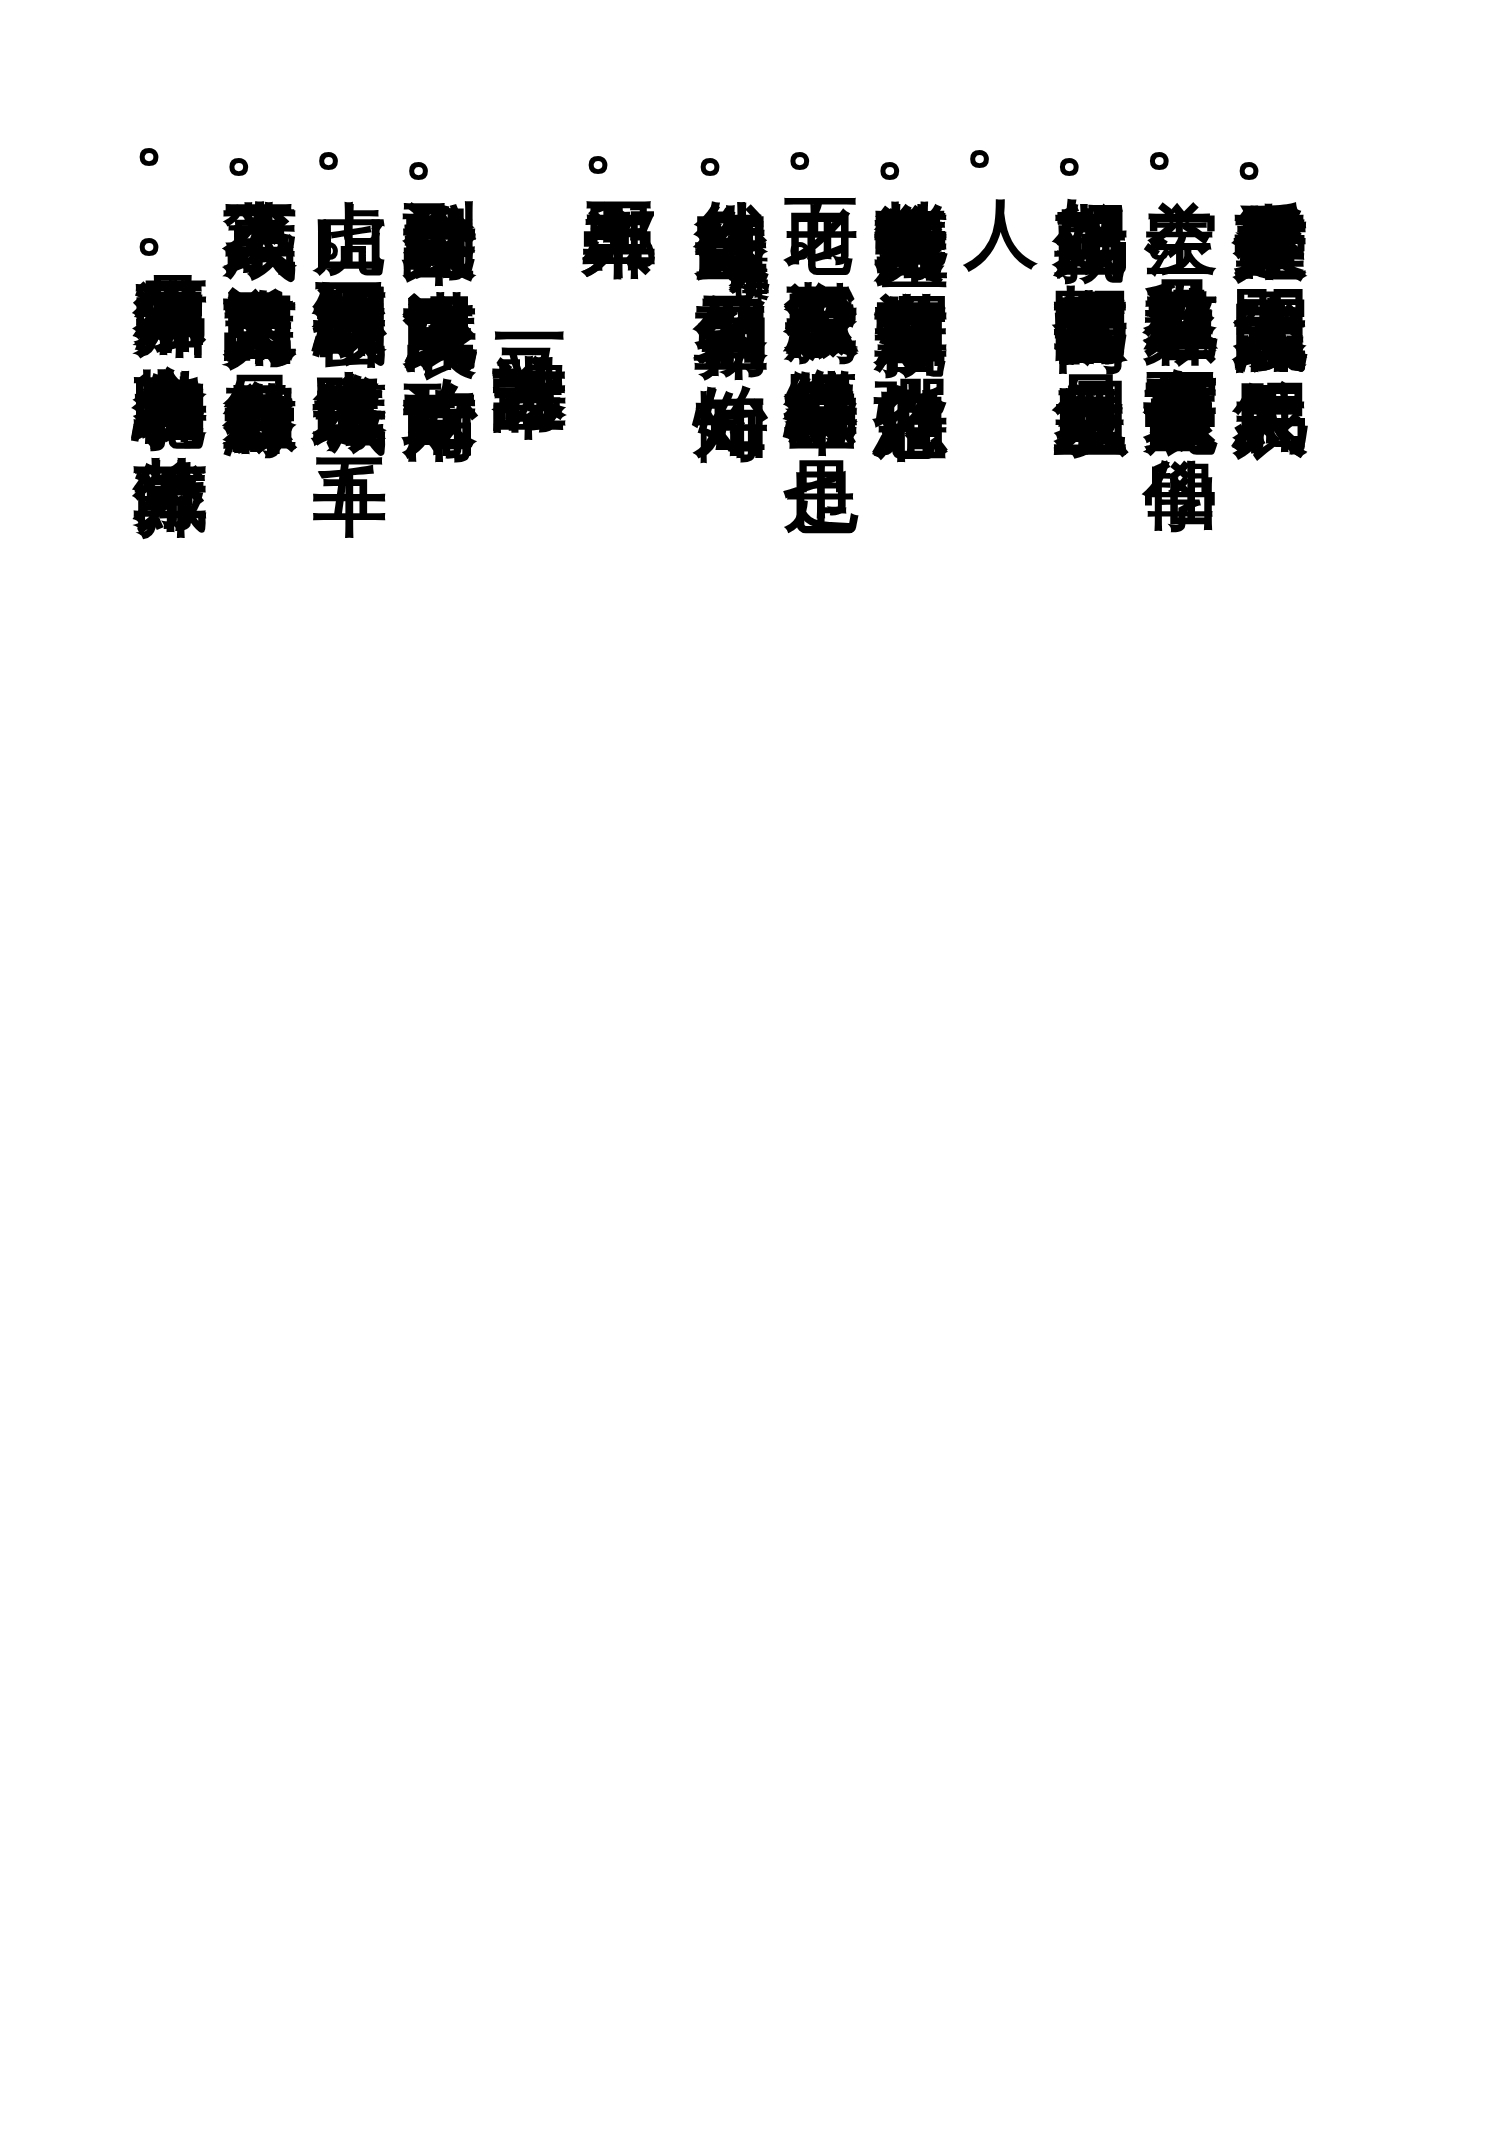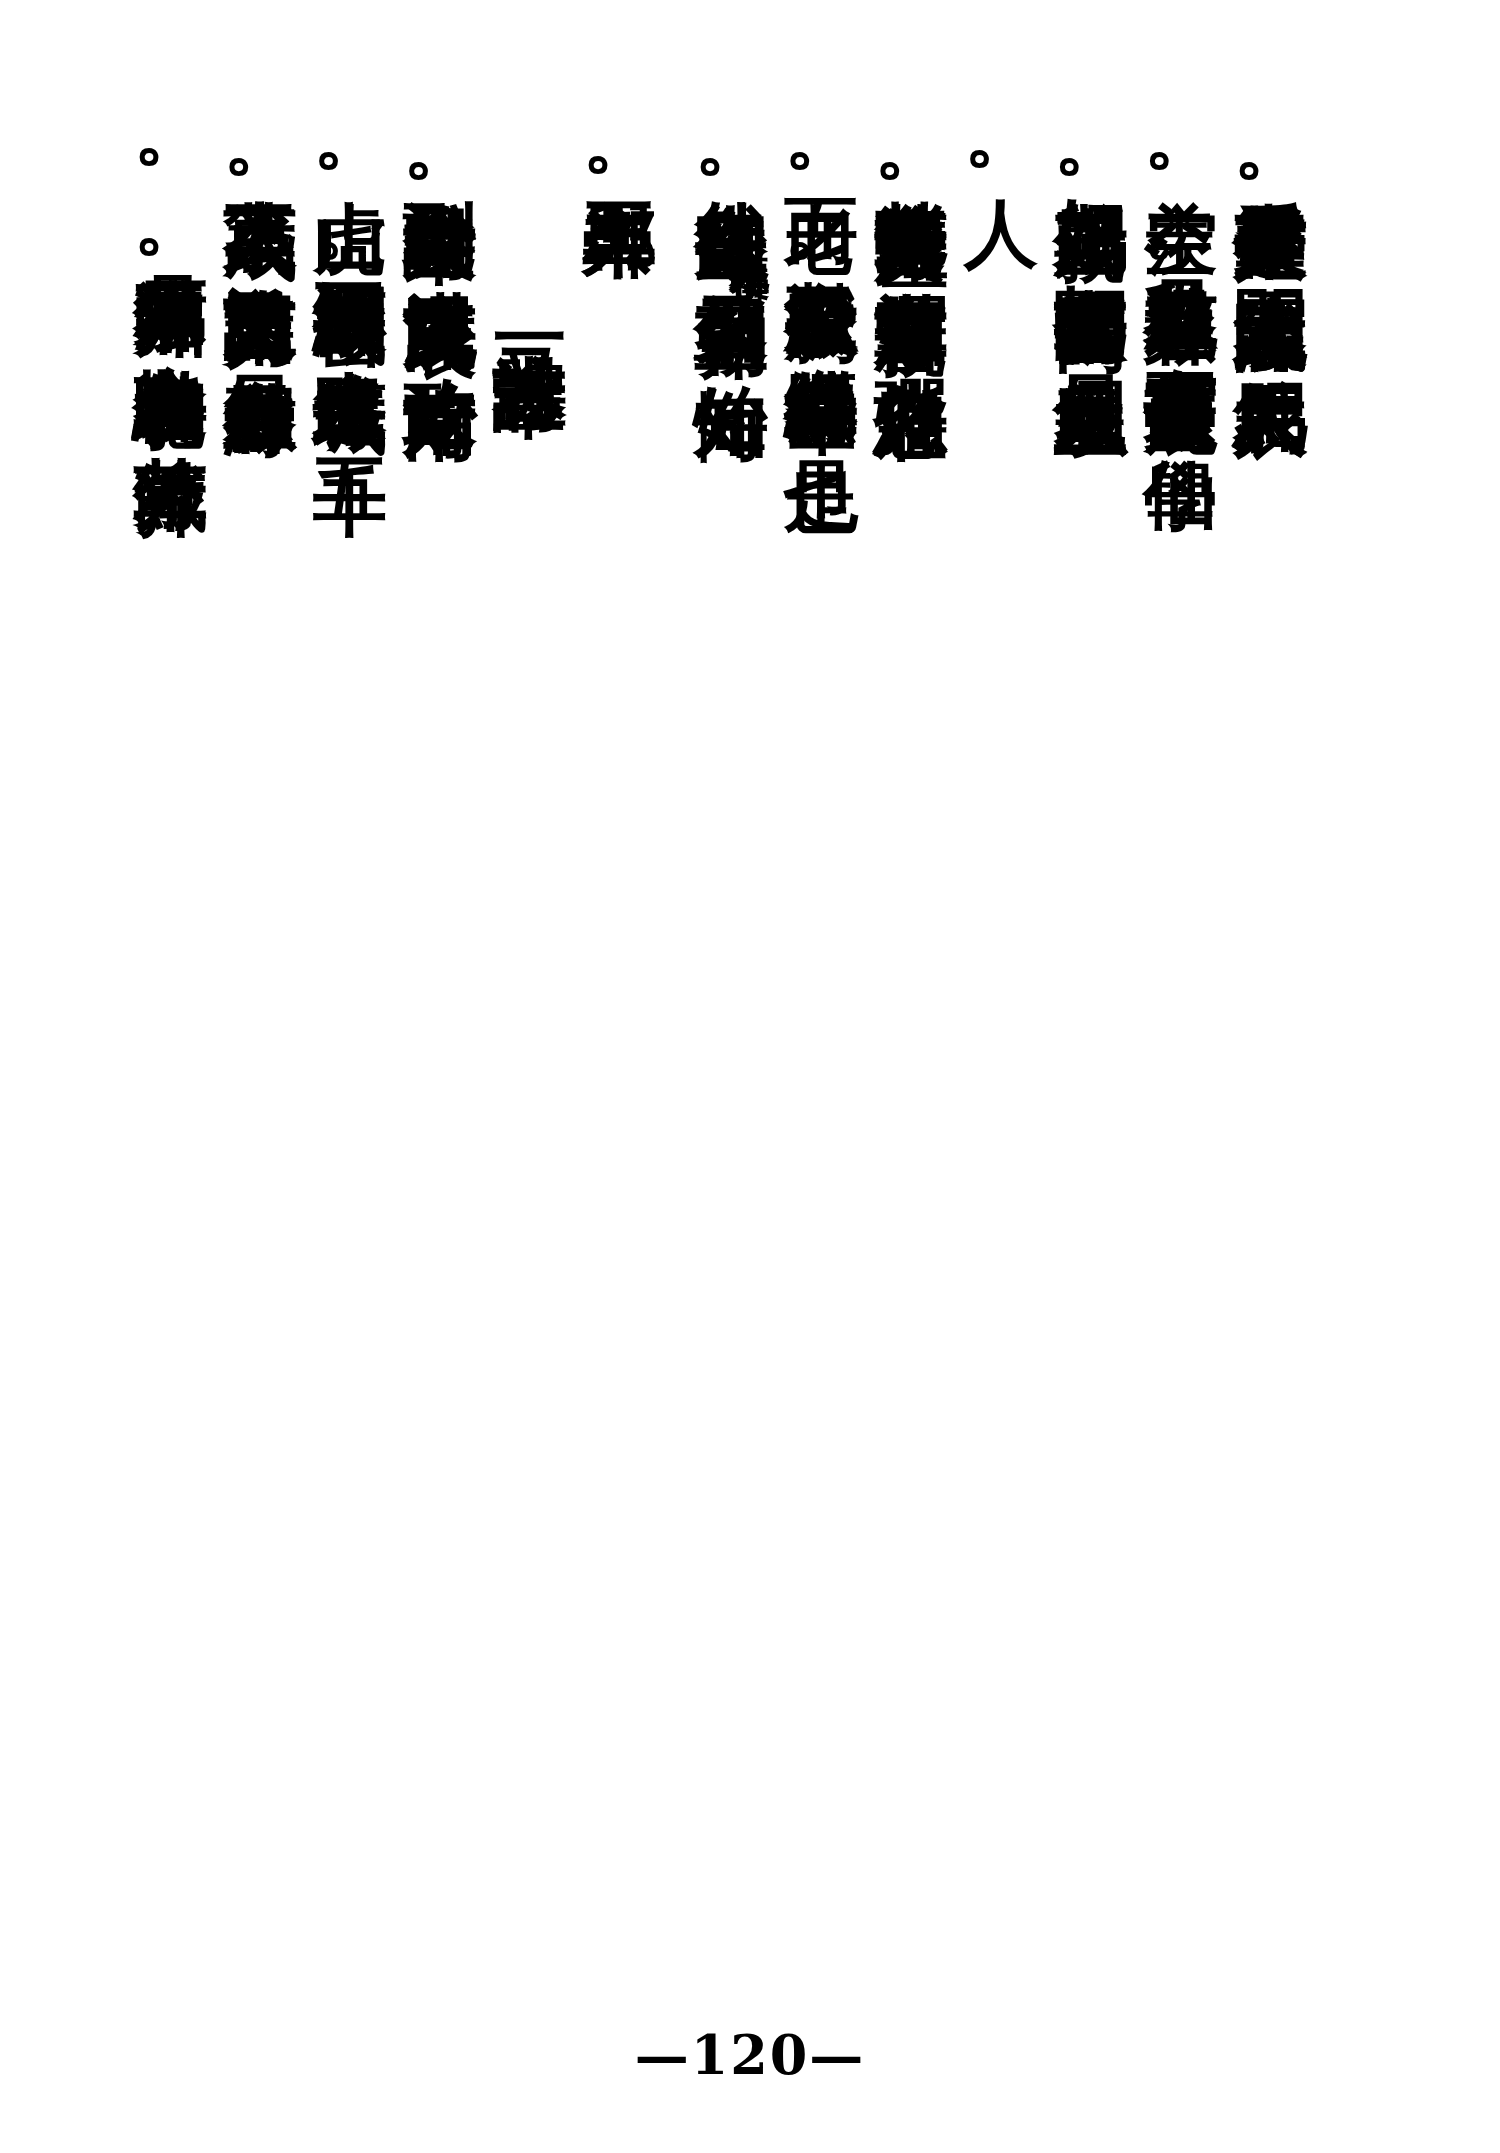--- a/index.html
+++ b/index.html
@@ -101,15 +101,14 @@
 
     <div class="column short">與帝王鄰。</div>
     <div class="column indent">又詠古體詩一章</div>
     <div class="column">說到今時世界來。洪流混混萬民哀。政治苛如南</div>
     <div class="column">山虎。鮫鯛不漏網密哉。土木路道等長城。五千</div>
     <div class="column">萬人築不成。誰道東南民力困。只知膏血欲吞鯨</div>
     <div class="column">。鼎沸中原猶不知。金勒遊春任騁馳。芳草餓猝</div>
 
   </div>
 
-  <div class="page-number">—120—</div>
 
 </div>
 
 </body></html>

